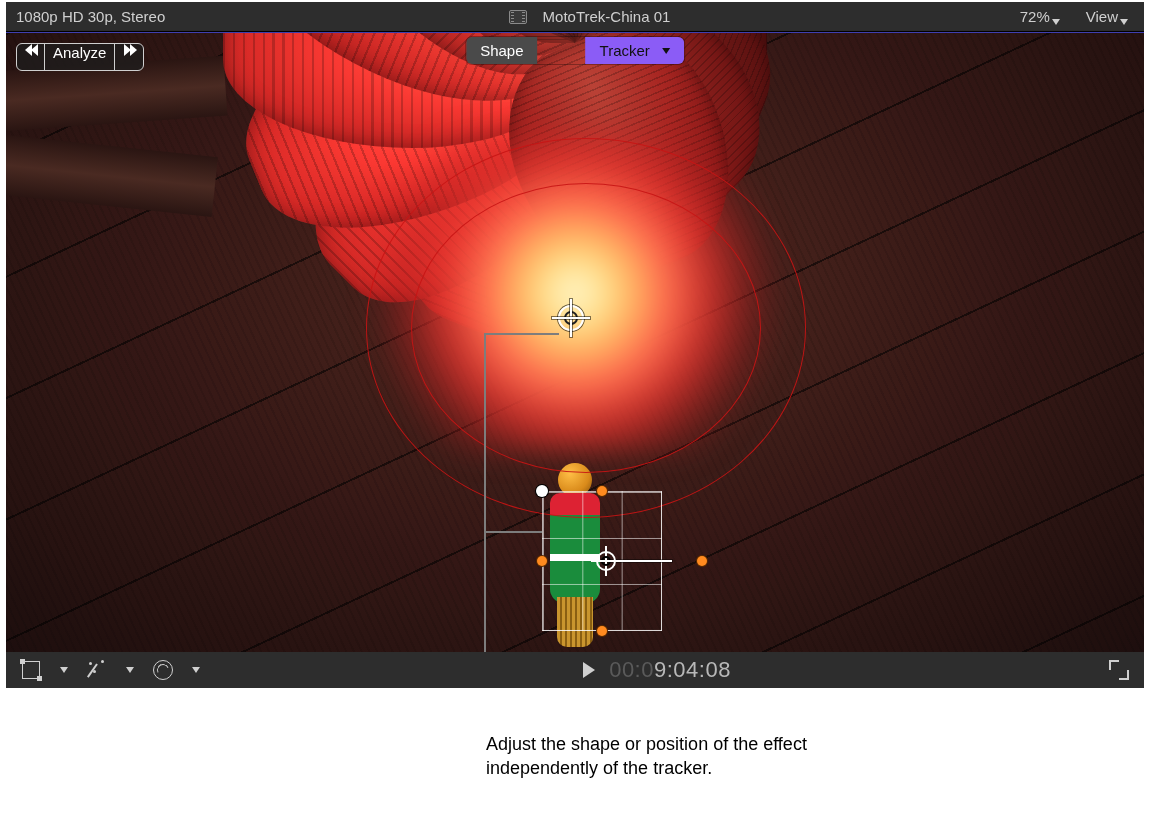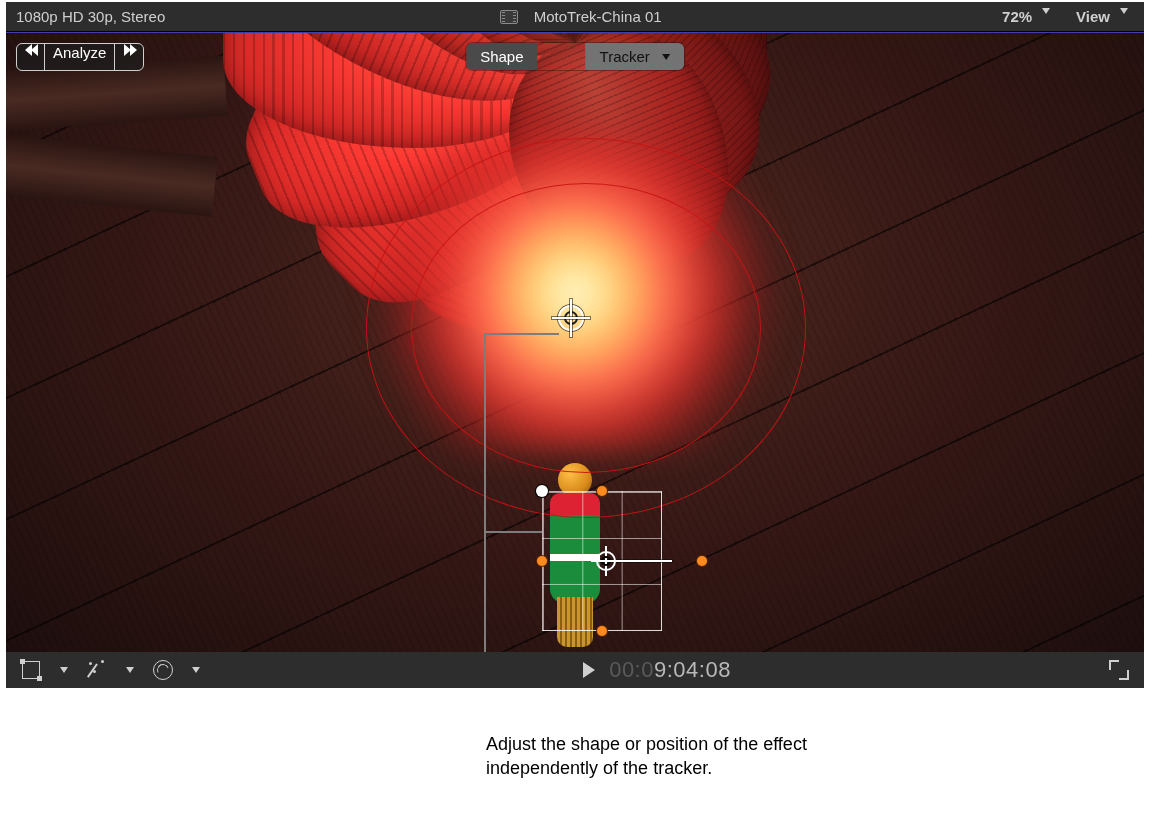--- a/index.html
+++ b/index.html
@@ -44,25 +44,24 @@
   .clip-icon::before, .clip-icon::after {
     content: "";
     position: absolute;
     top: 1px; bottom: 1px; width: 3px;
     background:
       linear-gradient(#8a8a8a 1px, transparent 1px) 0 0/100% 3px;
   }
   .clip-icon::before { left: 1px; }
   .clip-icon::after  { right: 1px; }
   .zoom, .viewmenu {
-    display: flex; align-items: flex-start; gap: 8px;
+    display: flex; align-items: flex-end; gap: 0;
     padding: 2px 6px;
     border-radius: 4px;
     cursor: default;
-    font-weight: bold;
   }
   .chev {
     width: 0; height: 0;
     border-left: 4px solid transparent;
     border-right: 4px solid transparent;
     border-top: 6px solid #cfcfcf;
     margin-left: 2px;
   }
 
   
@@ -203,35 +202,35 @@
     border-bottom:6px solid transparent;
   }
   .dbl-left::before { border-right:7px solid #fff; left:0; }
   .dbl-left::after  { border-right:7px solid #fff; left:6px; }
   .dbl-right::before{ border-left:7px solid #fff; left:1px; }
   .dbl-right::after { border-left:7px solid #fff; left:7px; }
 
   
   .mode-group {
     position: absolute;
-    left: 50%; top: 10px;
+    left: 50%; top: 4px;
     transform: translateX(-50%);
     display: flex;
     border-radius: 6px;
     overflow: hidden;
     height: 27px;
     box-shadow: 0 0 0 1px rgba(0,0,0,0.3);
   }
   .mode-group .seg {
     display:flex; align-items:center;
     padding: 0 14px;
     font-size: 15px;
   }
   .seg.active { background:#4a4a4a; color:#fff; font-weight:500; }
-  .seg.inactive { background:#737373; color:#111;margin-left:48px; }
+  .seg.inactive { background:#8b5cf6; color:#111;margin-left:48px; }
   .seg.inactive .chev { border-top-color:#111; margin-left:12px; }
 
   
   .rightbtns {
     position:absolute; right:10px; top:10px;
     display:flex; gap:10px;
   }
   .pillbtn {
     height:27px;
     padding:0 14px;

